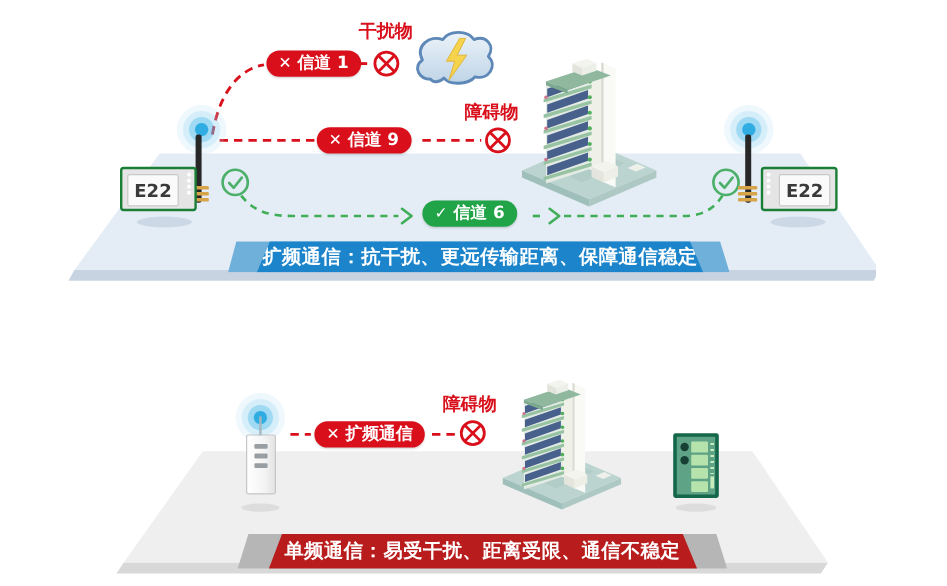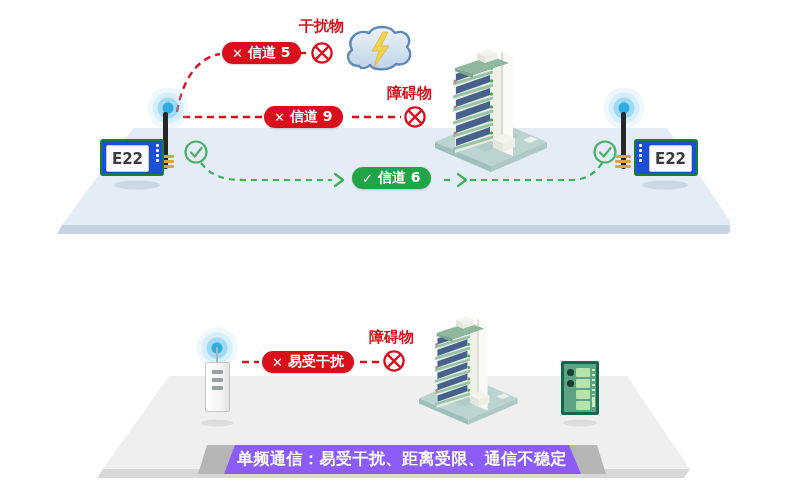--- a/index.html
+++ b/index.html
@@ -21,30 +21,30 @@
   
   .banner{height:26px;}
   .banner .cap,.banner .core{position:absolute;inset:0;}
   .banner .core{display:flex;align-items:center;justify-content:center;color:#fff;
                 font-weight:bold;font-size:16px;letter-spacing:.5px;white-space:nowrap;}
   #banner-top .cap{background:#6fb0da;clip-path:polygon(7px 0,410px 0,418px 26px,0 26px);}
   #banner-top .core{background:transparent;clip-path:polygon(35px 0,385px 0,396px 26px,24px 26px);}
   #banner-top .core{background:#1b84cb;}
   #banner-bottom{height:29px;}
   #banner-bottom .cap{background:#b6b6b6;clip-path:polygon(9px 0,399px 0,408px 29px,0 29px);}
-  #banner-bottom .core{background:#8b5cf6;clip-path:polygon(37px 0,371px 0,383px 29px,26px 29px);}
+  #banner-bottom .core{background:#b91c1c;clip-path:polygon(37px 0,371px 0,383px 29px,26px 29px);}
 
   
   .waves{width:44px;height:44px;border-radius:50%;
     background:radial-gradient(circle,#2fade3 0 5px,rgba(80,186,233,.55) 6px 10px,
       rgba(132,206,240,.34) 11px 15px,rgba(170,219,244,.20) 16px 20px,rgba(255,255,255,0) 21px);}
 
   
   .rod{width:5px;height:57px;background:#272727;border-radius:2px;}
-  .pcb{width:64px;height:37px;background:#1d4ed8;border:2px solid #197f36;border-radius:3px;
+  .pcb{width:64px;height:37px;background:#e5e5e5;border:2px solid #197f36;border-radius:3px;
        box-sizing:border-box;}
   .pcb .panel{position:absolute;top:4px;width:41px;height:25px;background:#fafafa;
        border:1px solid #c9c9c9;border-radius:2px;display:flex;align-items:center;
        justify-content:center;font-size:15px;font-weight:600;color:#3a3a3a;}
   .pcb.l .panel{left:4px;} .pcb.r .panel{right:4px;}
   .pcb .pins{position:absolute;top:3px;display:flex;flex-direction:column;gap:2px;}
   .pcb.l .pins{right:3px;} .pcb.r .pins{left:3px;}
   .pcb .pins i{width:3px;height:3px;background:#fff;border-radius:1px;}
   .conn{display:flex;flex-direction:column;gap:2px;}
   .conn i{width:16px;height:3px;background:#d8a44a;border-radius:1px;}
@@ -182,21 +182,21 @@
     <use href="#okcirc" transform="translate(605,152)"></use>
     <use href="#blocked" transform="translate(322,53)"></use>
     <use href="#blocked" transform="translate(415,117)"></use>
     <use href="#blocked" transform="translate(394,361)"></use>
   </svg>
 
   <div class="ov rlabel" style="left:299px;top:17px;">干扰物</div>
 
   <div class="ov badge" style="left:222px;top:42px;">
     <span class="bx">✕</span>
-    <span>信道 5</span>
+    <span>信道 1</span>
   </div>
 
   <div class="ov badge" style="left:264px;top:106px;">
     <span class="bx">✕</span>
     <span>信道 9</span>
   </div>
 
   <div class="ov rlabel" style="left:387px;top:84px;">障碍物</div>
 
   <div class="ov badge green" style="left:352px;top:167px;">
@@ -231,26 +231,30 @@
   <div class="ov pcb r" style="left:634px;top:139px;">
     <div class="panel">E22</div>
     <div class="pins">
         <i></i>
         <i></i>
         <i></i>
         <i></i>
       </div>
   </div>
 
+  <div id="banner-top" class="ov banner" style="left:190px;top:201px;width:420px;">
+    <div class="cap"></div>
+    <div class="core">扩频通信：抗干扰、更远传输距离、保障通信稳定</div>
+  </div>
 
   <div class="ov rlabel" style="left:369px;top:328px;">障碍物</div>
 
   <div class="ov badge" style="left:262px;top:351px;">
     <span class="bx">✕</span>
-    <span>易受干扰</span>
+    <span>扩频通信</span>
   </div>
 
   <div class="ov waves" style="left:195px;top:326px;"></div>
   <div class="ov radio-ant" style="left:216px;top:347px;"></div>
   <div class="ov radio-body" style="left:205px;top:362px;">
     <div class="bars">
         <i></i>
         <i></i>
         <i></i>
       </div>

